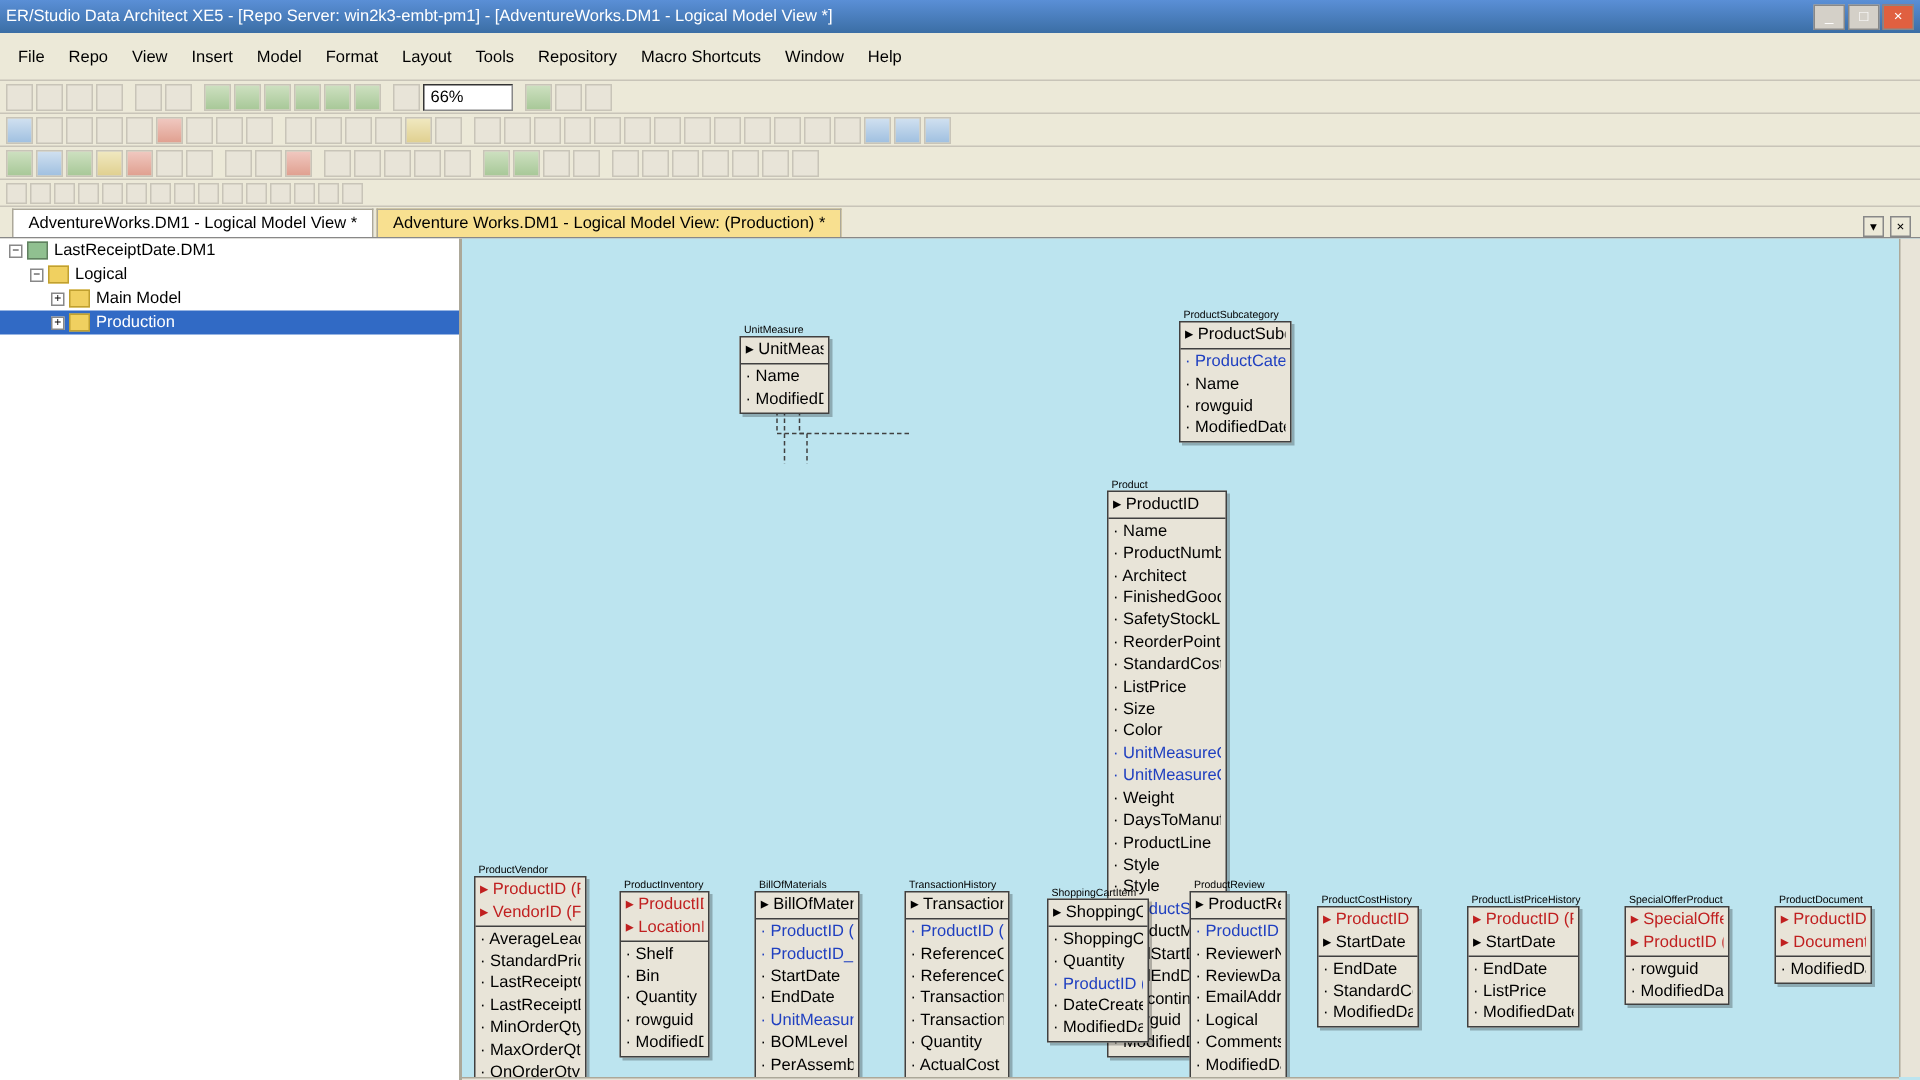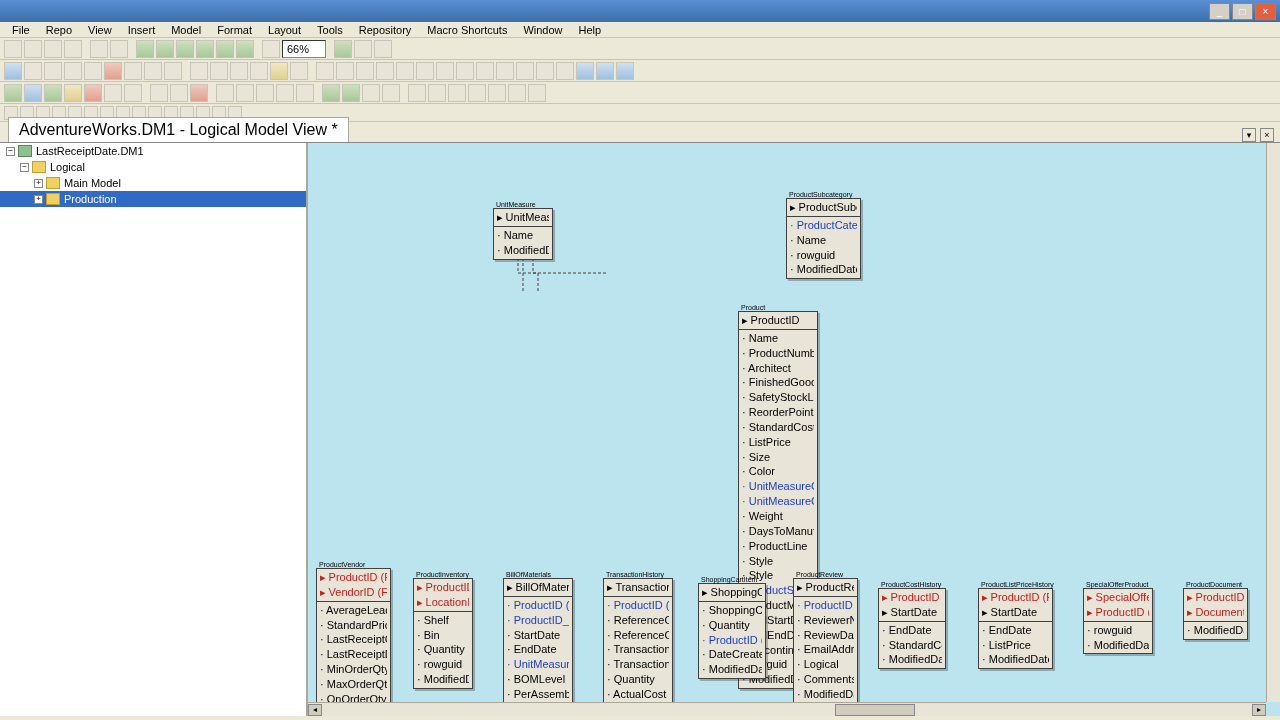--- a/index.html
+++ b/index.html
@@ -1,32 +1,32 @@
 <!DOCTYPE html>
 <html><head>
 <meta charset="utf-8">
 <style>
 *{box-sizing:border-box;margin:0;padding:0;font-family:Tahoma,Arial,sans-serif;font-size:11px}
 html,body{width:1280px;height:720px;overflow:hidden;background:#ece9d8}
 .titlebar{height:22px;background:linear-gradient(#5a8fd6,#3b6ea5);color:#fff;display:flex;align-items:center;padding:0 4px;font-size:12px}
 .titlebar .spacer{flex:1}
 .winbtn{width:21px;height:17px;margin-left:2px;background:#d4d0c8;border:1px solid #888;display:inline-flex;align-items:center;justify-content:center;font-size:10px;cursor:default}
 .winbtn.close{background:#e06040;color:#fff}
-.menubar{height:16px;background:#ece9d8;display:flex;align-items:center;padding:0 4px;border-bottom:1px solid #c8c4b8}
+.menubar{height:32px;background:#ece9d8;display:flex;align-items:center;padding:0 4px;border-bottom:1px solid #c8c4b8}
 .menubar span{padding:2px 8px;cursor:default}
 .toolbar{height:22px;background:#ece9d8;display:flex;align-items:center;padding:2px 4px;border-bottom:1px solid #c8c4b8;gap:2px}
 .tbtn{width:18px;height:18px;background:#e8e4d8;border:1px solid #c8c4b8;display:inline-block}
 .tbtn.g{background:linear-gradient(#cde0c0,#a8c898)}
 .tbtn.b{background:linear-gradient(#d0e0f0,#a0c0e0)}
 .tbtn.y{background:linear-gradient(#f0e8c0,#e0d090)}
 .tbtn.r{background:linear-gradient(#f0c8c0,#e0a090)}
 .tsep{width:4px}
-.zoom{width:44px;height:18px;border:1px inset #888;background:#fff;padding:0 4px;display:flex;align-items:center}
+.zoom{width:60px;height:18px;border:1px inset #888;background:#fff;padding:0 4px;display:flex;align-items:center}
 .tabs{height:20px;display:flex;align-items:end;padding-left:8px;background:#ece9d8}
-.tab{padding:3px 10px;border:1px solid #aca899;border-bottom:none;background:#ece9d8;margin-right:2px;font-size:16px;cursor:default}
+.tab{padding:3px 10px;border:1px solid #aca899;border-bottom:none;background:#ece9d8;margin-right:2px;font-size:11px;cursor:default}
 .tab.active{background:#fff}
 .tab.prod{background:#f8e090}
 .tabs .closers{margin-left:auto;margin-right:6px;display:flex;gap:4px}
 .xb{width:14px;height:14px;border:1px solid #888;background:#ece9d8;font-size:9px;display:flex;align-items:center;justify-content:center}
 .workarea{display:flex;height:574px;border-top:1px solid #888}
 .tree{width:308px;background:#fff;border-right:2px solid #aca899;position:relative;overflow:hidden}
 .tree .row{display:flex;align-items:center;height:16px;padding-left:8px;cursor:default}
 .tree .row.sel{background:#316ac5;color:#fff}
 .tree .ic{width:14px;height:12px;background:#f0d060;border:1px solid #c0a030;margin-right:4px}
 .tree .ic.root{background:#90c090;border-color:#608060}
@@ -42,20 +42,21 @@
 .hscroll{position:absolute;bottom:0;left:0;right:14px;height:14px;background:#e8e4d8;border-top:1px solid #aca899;display:flex;align-items:center}
 .hscroll .thumb{position:absolute;left:55%;width:80px;height:12px;top:1px;background:#d0ccc0;border:1px solid #888}
 .hscroll .ab{width:14px;height:12px;background:#d0ccc0;border:1px solid #888;font-size:8px;display:flex;align-items:center;justify-content:center}
 .vscroll{position:absolute;right:0;top:0;bottom:14px;width:14px;background:#e8e4d8;border-left:1px solid #aca899}
 svg.wires{position:absolute;inset:0;pointer-events:none}
 </style>
 </head>
 <body>
 
 <div class="titlebar">
+  <span>ER/Studio Data Architect XE5 - [Repo Server: win2k3-embt-pm1] - [AdventureWorks.DM1 - Logical Model View *]</span>
   <span class="spacer"></span>
   <span class="winbtn">_</span>
   <span class="winbtn">□</span>
   <span class="winbtn close">×</span>
 </div>
 
 <div class="menubar">
   <span>File</span>
   <span>Repo</span>
   <span>View</span>
@@ -178,20 +179,21 @@
   <span class="tbtn" style="width:14px;height:14px"></span>
   <span class="tbtn" style="width:14px;height:14px"></span>
   <span class="tbtn" style="width:14px;height:14px"></span>
   <span class="tbtn" style="width:14px;height:14px"></span>
   <span class="tbtn" style="width:14px;height:14px"></span>
   <span class="tbtn" style="width:14px;height:14px"></span>
 </div>
 
 <div class="tabs">
   <div class="tab active">AdventureWorks.DM1 - Logical Model View *</div>
+  <div class="tab prod">Adventure Works.DM1 - Logical Model View: (Production) *</div>
   <div class="closers">
     <div class="xb">▾</div>
     <div class="xb">×</div>
   </div>
 </div>
 
 <div class="workarea">
   <div class="tree">
     <div class="row" style="padding-left:6px">
       <span class="exp">−</span>

